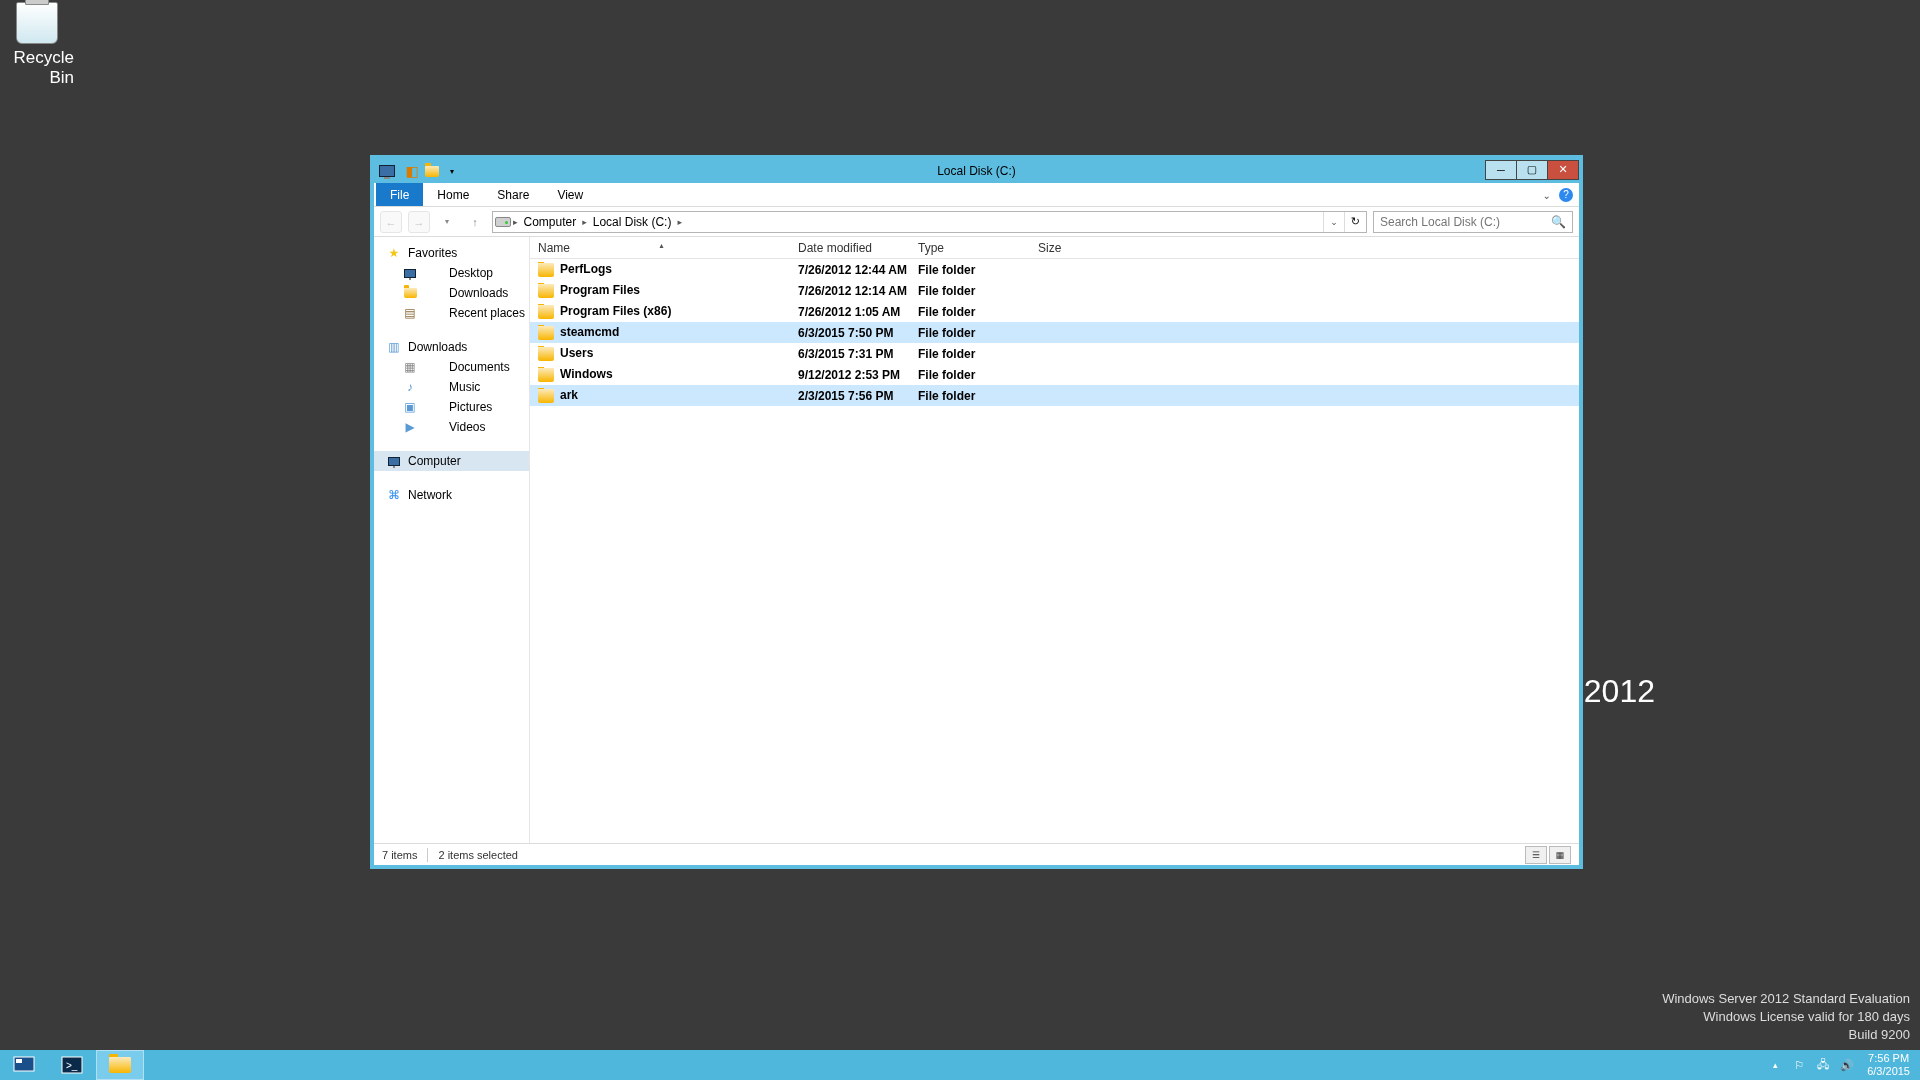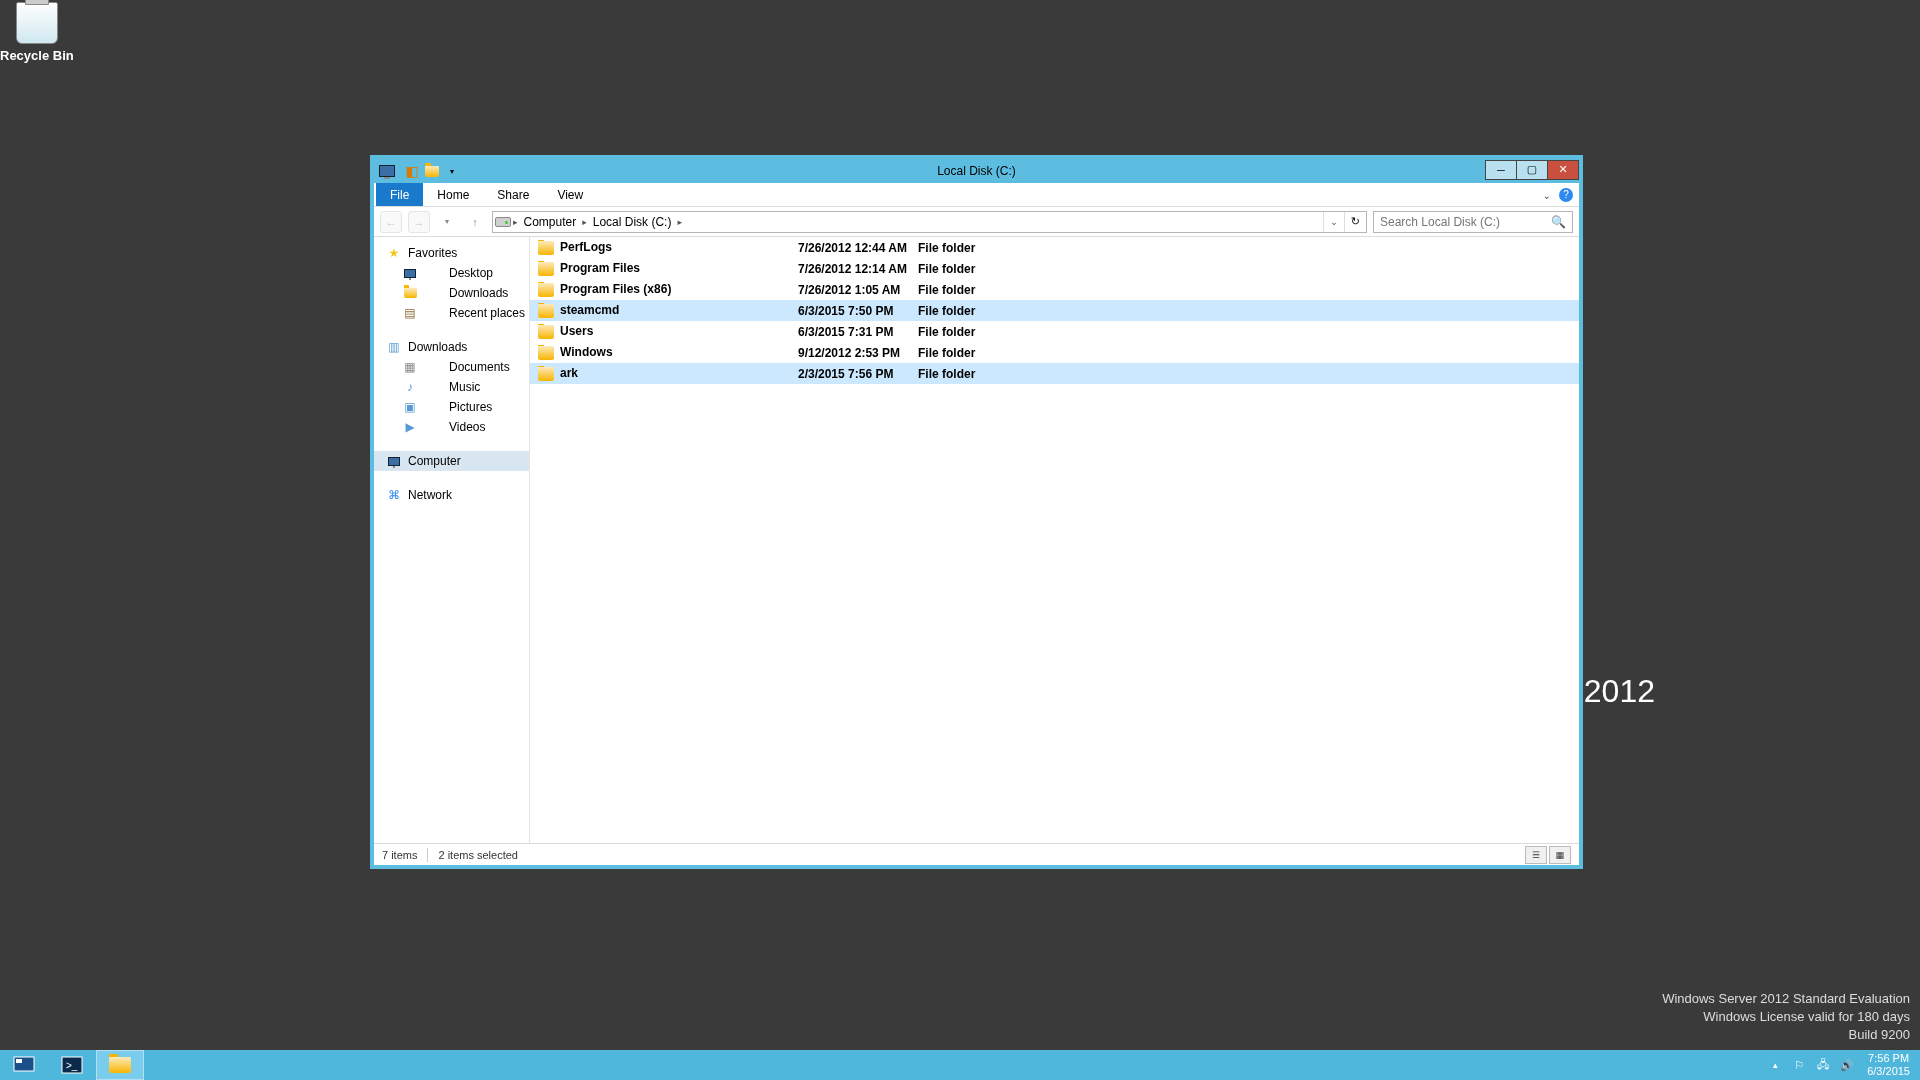--- a/index.html
+++ b/index.html
@@ -1,19 +1,19 @@
 <!DOCTYPE html>
 <html><head>
 <meta charset="utf-8">
 <style>
 * { margin:0; padding:0; box-sizing:border-box; font-family:"Segoe UI",Tahoma,sans-serif; }
 body { width:1920px; height:1080px; background:#3a3a3a; overflow:hidden; position:relative; }
 
 
-.desktop-icon { position:absolute; width:74px; text-align:left; color:#fff; font-size:13px; cursor:pointer;font-weight:bold; }
+.desktop-icon { position:absolute; width:74px; text-align:right; color:#fff; font-size:17px; cursor:pointer; }
 .desktop-icon .ico { width:42px; height:42px; margin:0 auto 4px; }
 .recycle-bin-ico { background:linear-gradient(#fff,#d0e8f0); border-radius:2px 2px 6px 6px; border:1px solid #888; position:relative; }
 .recycle-bin-ico::before { content:""; position:absolute; top:-5px; left:8px; right:8px; height:5px; background:#ccc; border:1px solid #888; border-radius:2px 2px 0 0; }
 
 
 .watermark { position:absolute; right:265px; bottom:370px; color:#fff; display:flex; align-items:center; gap:16px; }
 .watermark .winlogo { width:38px; height:38px; display:grid; grid-template:1fr 1fr/1fr 1fr; gap:2px; }
 .watermark .winlogo span { background:#fff; transform:skewX(-8deg); }
 .watermark .txt { font-size:32px; font-weight:300; }
 .license { position:absolute; right:10px; bottom:36px; color:#ddd; text-align:right; font-size:13px; line-height:18px; }
@@ -226,20 +226,26 @@
       </div>
       <div class="navgrp">
         <div class="navitem">
             <span class="nav-ico" style="color:#2d89ef;">⌘</span>
             <span>Network</span>
           </div>
       </div>
     </div>
 
     <div class="listpane">
+      <div class="colheaders">
+        <div class="colh col-name sortasc">Name</div>
+        <div class="colh col-date">Date modified</div>
+        <div class="colh col-type">Type</div>
+        <div class="colh col-size">Size</div>
+      </div>
       <div id="filelist">
           <div class="filerow">
             <div class="cell col-name"><span class="fico folder-ico"></span><span>PerfLogs</span></div>
             <div class="cell col-date">7/26/2012 12:44 AM</div>
             <div class="cell col-type">File folder</div>
             <div class="cell col-size"></div>
           </div>
           <div class="filerow">
             <div class="cell col-name"><span class="fico folder-ico"></span><span>Program Files</span></div>
             <div class="cell col-date">7/26/2012 12:14 AM</div>

